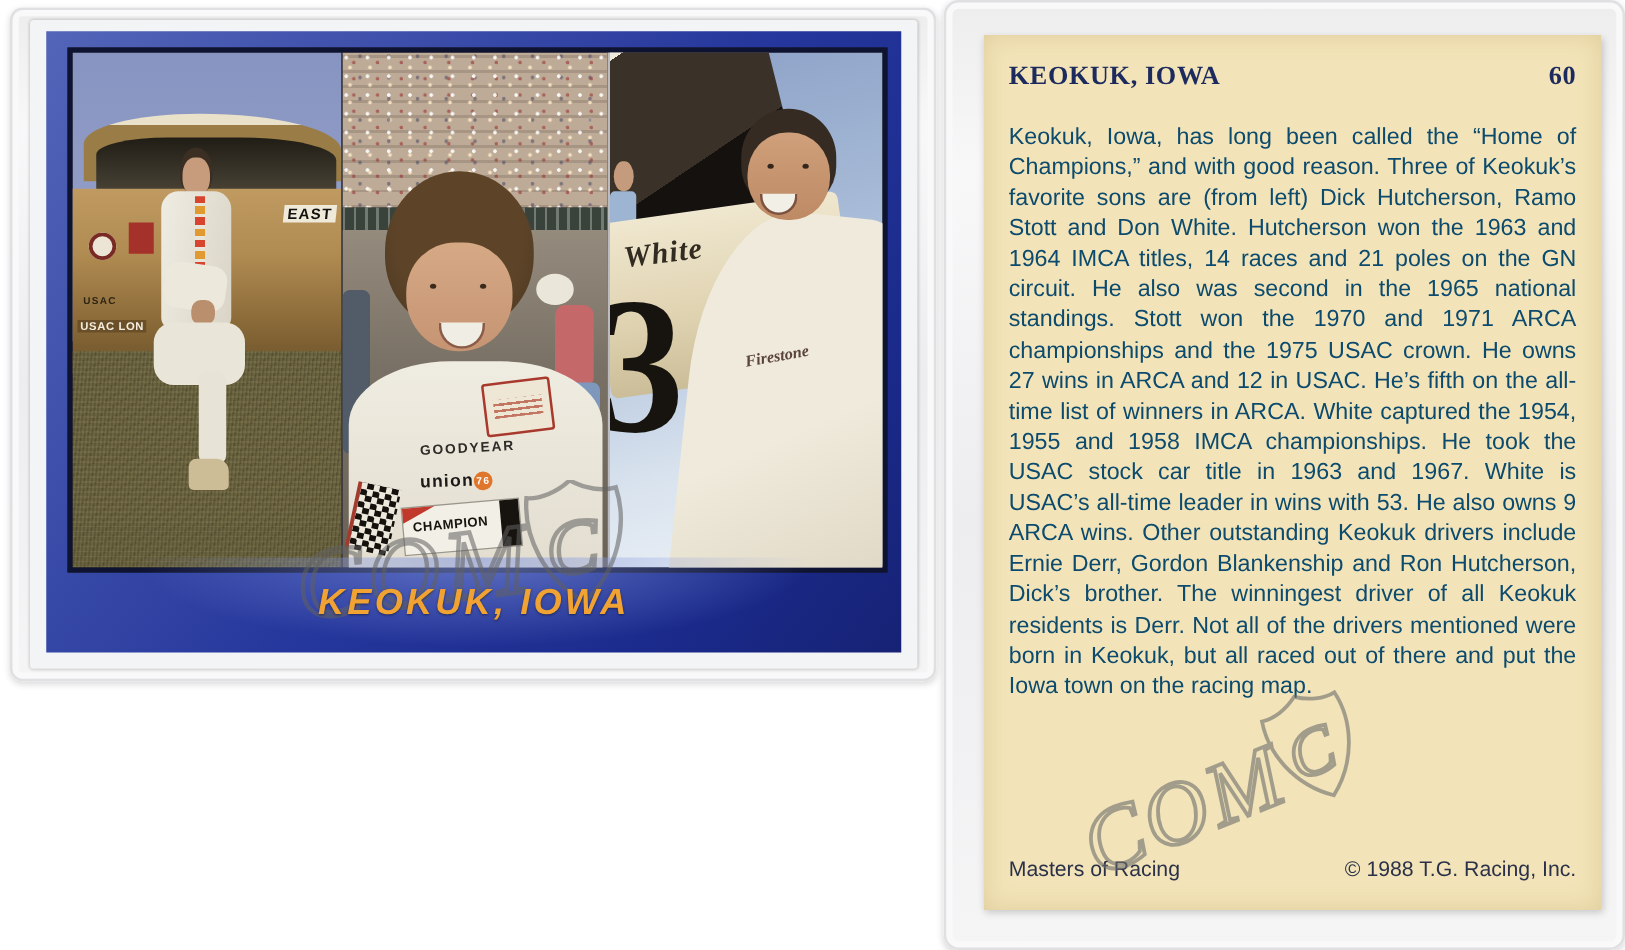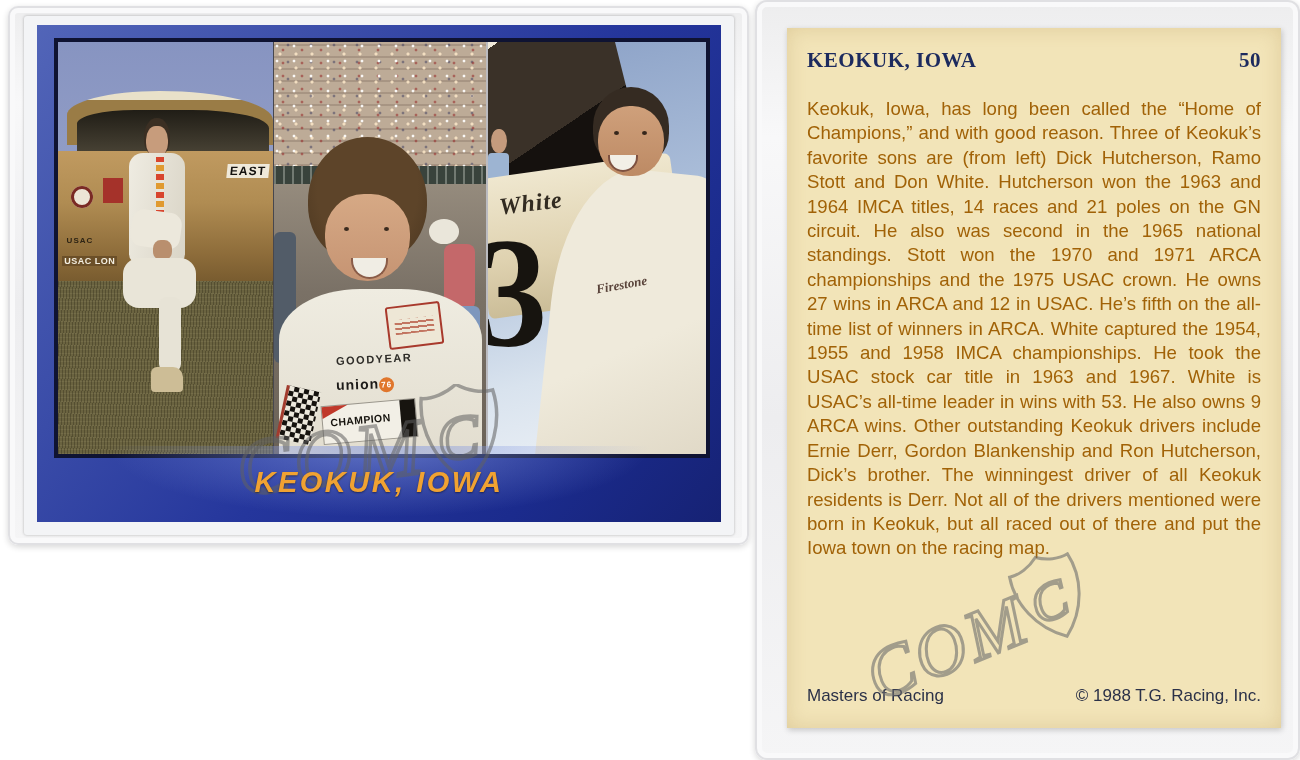--- a/index.html
+++ b/index.html
@@ -136,21 +136,21 @@
     text-shadow:0 1px 2px rgba(0,0,0,.45);}
 
   
   #back-card{position:absolute;left:32px;top:28px;width:494px;height:700px;background:#f2e4b8;
     box-shadow:inset 0 0 20px rgba(150,110,40,.2), 1px 2px 6px rgba(0,0,0,.2);color:#2d3a6e;}
   .back-inner{position:absolute;inset:18px 20px 20px 20px;}
   .b-header{display:flex;justify-content:space-between;align-items:baseline;margin-top:2px;
     font-family:"Liberation Serif",serif;font-weight:bold;font-size:21px;color:#1c2a5e;letter-spacing:.5px;}
   .b-heading{margin-top:23px;font-family:"Liberation Serif",serif;font-size:21px;color:#26335f;
     letter-spacing:.2px;}
-  .b-body{margin-top:24px;font-size:18.6px;line-height:24.4px;text-align:justify;color:#a16207;}
+  .b-body{margin-top:24px;font-size:18.6px;line-height:24.4px;text-align:justify;color:#0c4a6e;}
   .b-footer{position:absolute;left:0;right:0;bottom:2px;display:flex;justify-content:space-between;
     font-size:17px;color:#2b3148;}
 
   
   .wm{position:absolute;pointer-events:none;}
   #wm-front{left:222px;top:378px;width:300px;height:130px;opacity:.55;}
   #wm-back{left:100px;top:552px;width:260px;height:160px;opacity:.6;}
   .wm text{font-family:"Liberation Serif",serif;font-style:italic;}
 </style>
 </head>
@@ -236,21 +236,21 @@
       <text x="208" y="84" font-size="62">C</text>
     </g>
   </svg>
 </div>
 
 <div class="holder" id="back-holder">
   <div id="back-card">
     <div class="back-inner">
       <div class="b-header">
         <span>KEOKUK, IOWA</span>
-        <span>50</span>
+        <span>60</span>
       </div>
       <div class="b-body">Keokuk, Iowa, has long been called the “Home of Champions,” and with good reason. Three of Keokuk’s favorite sons are (from left) Dick Hutcherson, Ramo Stott and Don White. Hutcherson won the 1963 and 1964 IMCA titles, 14 races and 21 poles on the GN circuit. He also was second in the 1965 national standings. Stott won the 1970 and 1971 ARCA championships and the 1975 USAC crown. He owns 27 wins in ARCA and 12 in USAC. He’s fifth on the all-time list of winners in ARCA. White captured the 1954, 1955 and 1958 IMCA championships. He took the USAC stock car title in 1963 and 1967. White is USAC’s all-time leader in wins with 53. He also owns 9 ARCA wins. Other outstanding Keokuk drivers include Ernie Derr, Gordon Blankenship and Ron Hutcherson, Dick’s brother. The winningest driver of all Keokuk residents is Derr. Not all of the drivers mentioned were born in Keokuk, but all raced out of there and put the Iowa town on the racing map.</div>
       <div class="b-footer">
         <span>Masters of Racing</span>
         <span>© 1988 T.G. Racing, Inc.</span>
       </div>
     </div>
   </div>
 
   <svg class="wm" id="wm-back" viewBox="0 0 300 160">

